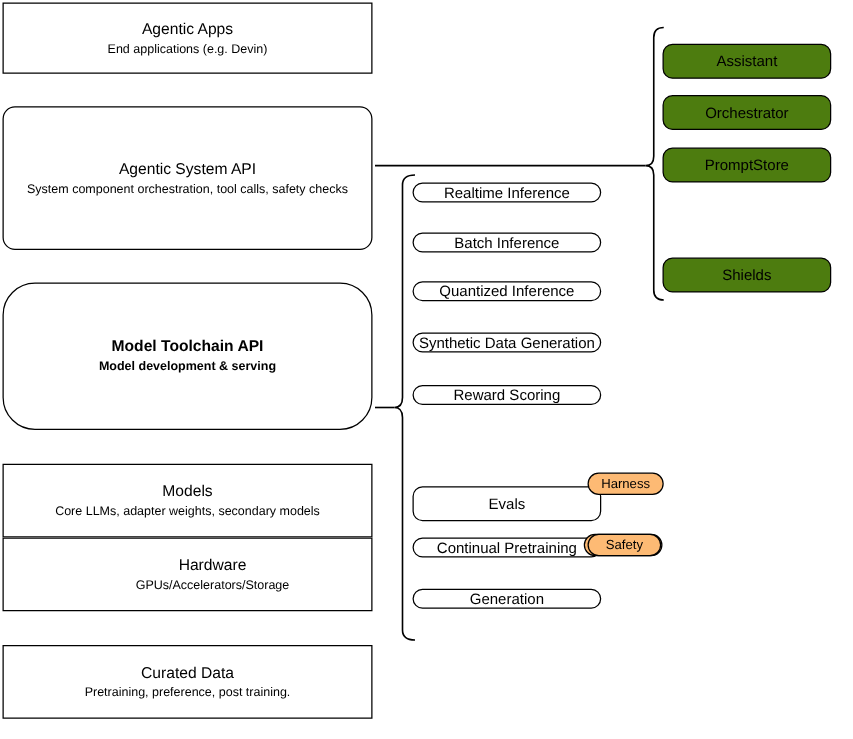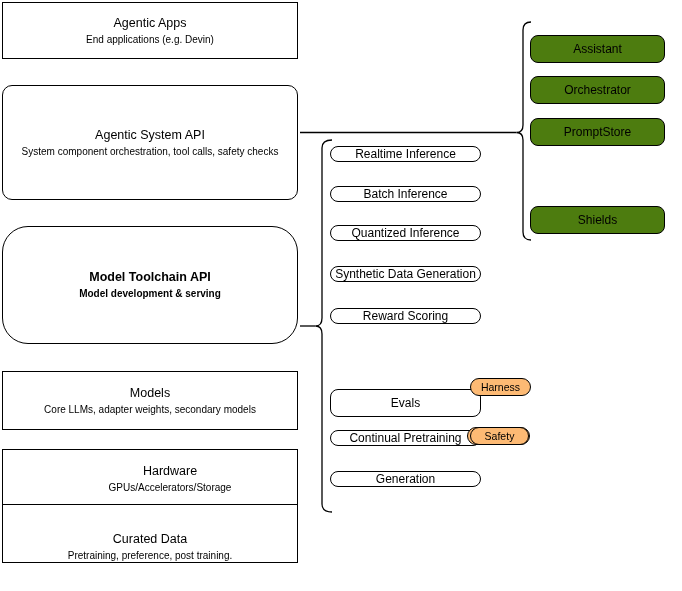--- a/index.html
+++ b/index.html
@@ -20,22 +20,22 @@
     border:1.3px solid #000;border-radius:0;background:#fff;
     display:flex;flex-direction:column;align-items:center;justify-content:center;
     text-align:center;
   }
   .lbox .title{font-size:12.5px;line-height:15px;}
   .lbox .sub{font-size:10px;line-height:12px;margin-top:3px;}
   .lb1{top:2px;height:57px;}
   .lb2{top:85px;height:115px;border-radius:10px;}
   .lb3{top:226px;height:118px;border-radius:26px;font-weight:bold;}
   .lb4{top:371px;height:59px;}
-  .lb5{top:449px;height:59px;padding-left:40px;}
-  .lb6{top:504px;height:59px;justify-content:flex-end;}
+  .lb5{top:430px;height:59px;padding-left:40px;}
+  .lb6{top:516px;height:59px;}
 
   
   .mbox{
     position:absolute;left:330px;width:151px;height:16px;
     border:1.3px solid #000;border-radius:8px;background:#fff;
     display:flex;align-items:center;justify-content:center;
     font-size:12px;text-align:center;
   }
   .m1{top:146px}.m2{top:186px}.m3{top:225px}.m4{top:266px}.m5{top:308px}
   .m6{top:349px}.m7{top:389px;height:28px}.m8{top:430px}.m9{top:471px}

